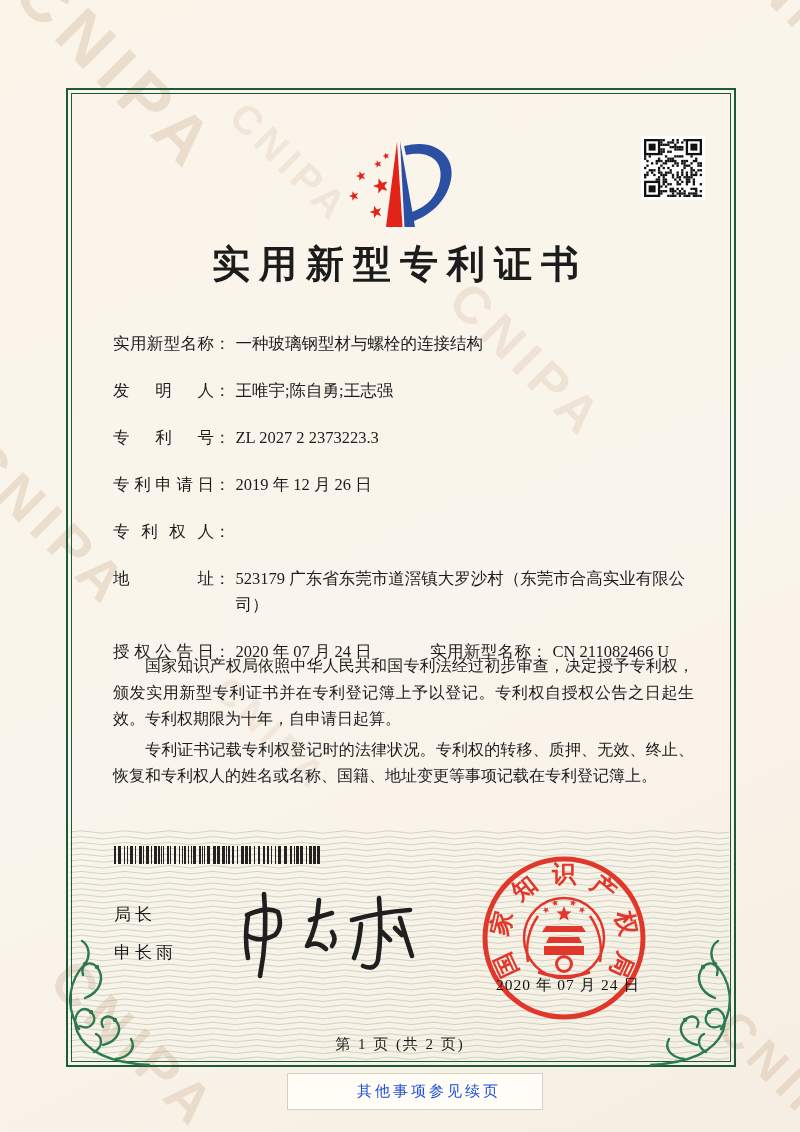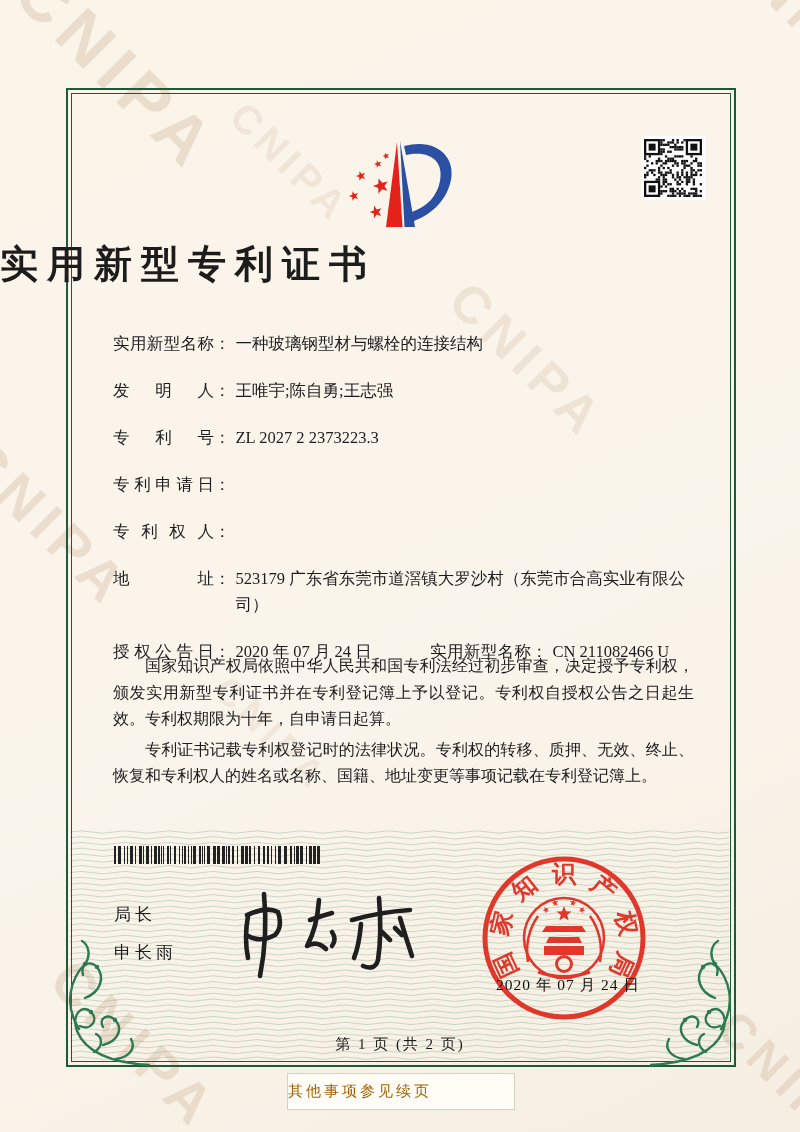--- a/index.html
+++ b/index.html
@@ -16,21 +16,21 @@
   .frame{position:absolute;left:66px;top:88px;width:666px;height:975px;
     border:2.5px solid #1d5a39;}
   .frame::after{content:"";position:absolute;inset:3px;border:1px solid #1d5a39;}
 
   .cert-no{position:absolute;left:114px;top:136px;font-size:17px;letter-spacing:2.5px;}
 
   .logo{position:absolute;left:336px;top:124px;width:128px;height:114px;}
   .qr{position:absolute;left:641px;top:136px;width:64px;height:64px;background:#fff;
     display:flex;align-items:center;justify-content:center;}
 
-  .title{position:absolute;left:0;right:0;top:239px;
+  .title{position:absolute;left:0;right:0;top:239px;text-align:center;
     font-size:38px;font-weight:bold;letter-spacing:9px;}
 
   .fields{position:absolute;left:113px;top:331px;width:582px;font-size:16.5px;}
   .frow{display:flex;margin-bottom:21px;line-height:26px;}
   .lbl{flex:0 0 101px;text-align:justify;text-align-last:justify;text-justify:inter-ideograph;}
   .colon{flex:0 0 auto;margin-right:5px;}
   .val{flex:1;}
   .frow.addr{}
   .g-left{display:flex;flex:0 0 317px;}
   .g-right{display:flex;flex:1;}
@@ -56,21 +56,21 @@
 
   .seal{position:absolute;left:480px;top:854px;width:168px;height:168px;opacity:.93;}
   .seal-date{position:absolute;left:484px;top:975px;width:168px;text-align:center;
     font-size:15.5px;letter-spacing:1px;color:#111;}
 
   .page-no{position:absolute;left:0;right:0;top:1035px;text-align:center;
     font-size:15px;letter-spacing:2px;}
 
   .note-box{position:absolute;left:287px;top:1073px;width:226px;height:35px;
     background:#fffdf6;border:1px solid #d8d1c0;display:flex;align-items:center;
-    justify-content:flex-start;font-size:15px;letter-spacing:3px;color:#a16207;}
+    justify-content:center;font-size:15px;letter-spacing:3px;color:#1d4ed8;padding-left:28px;}
 </style>
 </head>
 <body>
 
 <div class="page">
 
   <span class="wm" style="left:-10px;top:30px;font-size:68px;">CNIPA</span>
   <span class="wm" style="left:705px;top:-18px;font-size:52px;">CNIPA</span>
   <span class="wm" style="left:215px;top:140px;font-size:40px;color:rgba(196,162,131,0.18);">CNIPA</span>
   <span class="wm" style="left:430px;top:330px;font-size:52px;color:rgba(196,162,131,0.22);">CNIPA</span>
@@ -391,20 +391,21 @@
       <div class="val">王唯宇;陈自勇;王志强</div>
     </div>
     <div class="frow">
       <span class="lbl">专利号</span>
         <span class="colon">：</span>
       <div class="val">ZL 2027 2 2373223.3</div>
     </div>
     <div class="frow">
       <span class="lbl">专利申请日</span>
         <span class="colon">：</span>
+      <div class="val">2019 年 12 月 26 日</div>
     </div>
     <div class="frow">
       <span class="lbl">专利权人</span>
         <span class="colon">：</span>
     </div>
     <div class="frow addr">
       <span class="lbl">地址</span>
         <span class="colon">：</span>
       <div class="val">523179 广东省东莞市道滘镇大罗沙村（东莞市合高实业有限公司）</div>
     </div>

